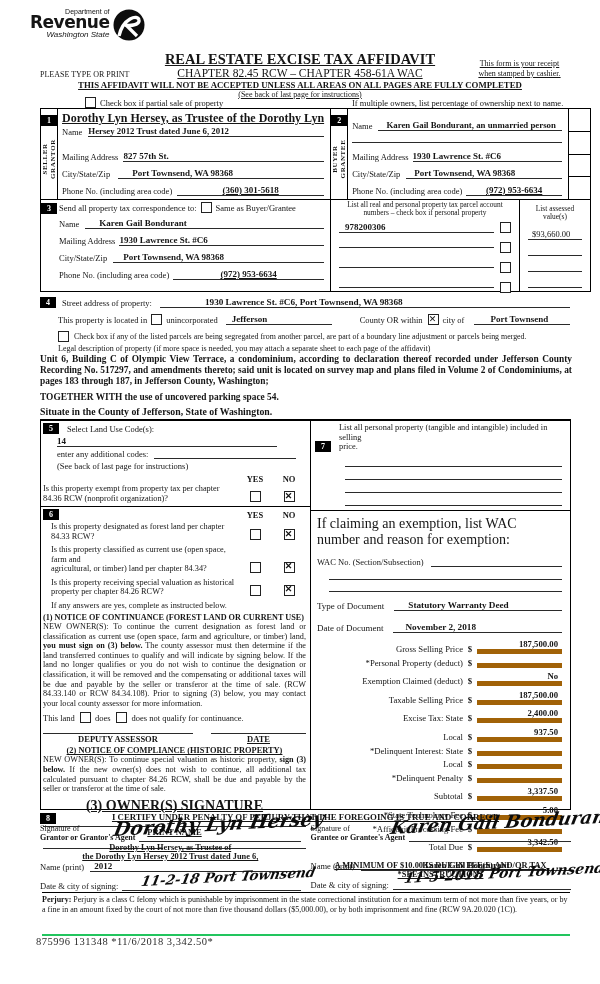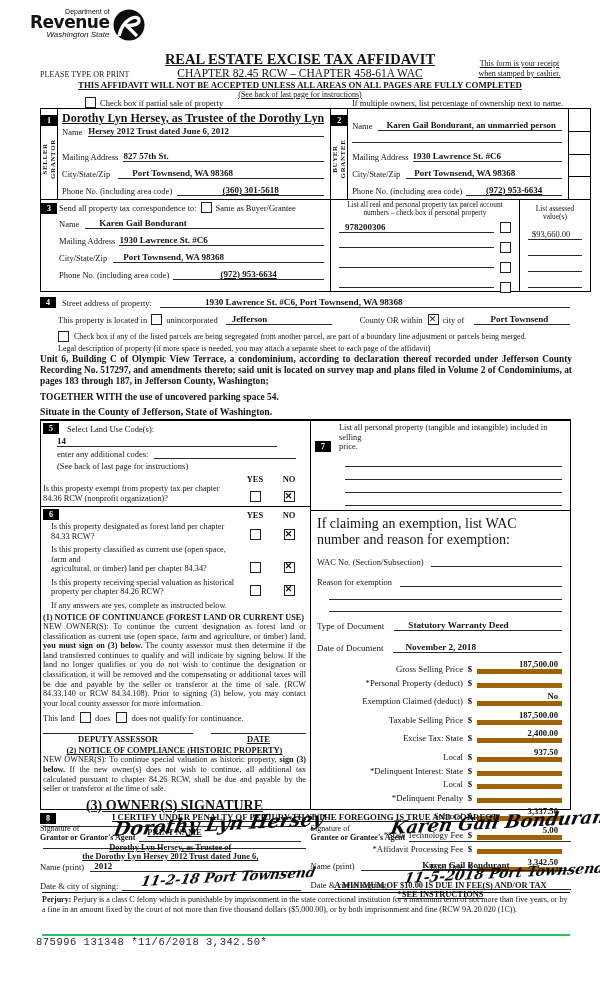--- a/index.html
+++ b/index.html
@@ -340,24 +340,20 @@
         <div class="ul" style="margin-top:12px;margin-left:30px;"></div>
         <div class="ul" style="margin-top:12px;margin-left:30px;"></div>
       </div>
 
       <div style="padding:5px 8px 0 6px;">
         <div style="font-size:14px;">If claiming an exemption, list WAC number and reason for exemption:</div>
         <div class="row" style="margin-top:9px;">
           <span class="lab">WAC No. (Section/Subsection)</span>
           <span class="ul flex1" style="margin-left:8px;"></span>
         </div>
-        <div class="row" style="margin-top:10px;">
-          <span class="lab">Reason for exemption</span>
-          <span class="ul flex1" style="margin-left:8px;"></span>
-        </div>
         <div class="ul" style="margin-top:12px;margin-left:12px;"></div>
         <div class="ul" style="margin-top:11px;margin-left:12px;"></div>
       </div>
 
       <div style="padding:8px 8px 0 6px;">
         <div class="row">
           <span class="lab" style="font-size:9px;">Type of Document</span>
           <span class="ul flex1 val" style="margin-left:10px;padding-left:14px;font-size:9.2px;">Statutory Warranty Deed</span>
         </div>
         <div class="row" style="margin-top:11px;">
@@ -487,15 +483,15 @@
       </div>
     </div>
   </div>
 
   <div class="abs" style="left:42px;top:892px;width:528px;border-top:1.5px solid #000;padding-top:2px;">
     <div style="font-size:8px;line-height:9.6px;border-bottom:2px solid #22c55e;padding-bottom:20px;">
       <span class="b">Perjury:</span><span> Perjury is a class C felony which is punishable by imprisonment in the state correctional institution for a maximum term of not more than five years, or by a fine in an amount fixed by the court of not more than five thousand dollars ($5,000.00), or by both imprisonment and fine (RCW 9A.20.020 (1C)).</span>
     </div>
   </div>
 
-  <div class="abs" style="left:36px;top:936px;font-family:Liberation Mono, monospace;font-size:10.5px;letter-spacing:0.5px;color:#2b2b2b;">875996 131348 *11/6/2018 3,342.50*</div>
+  <div class="abs" style="left:36px;top:936px;font-family:Liberation Serif, serif;font-size:10.5px;letter-spacing:0.5px;color:#2b2b2b;">875996 131348 *11/6/2018 3,342.50*</div>
 
 </div>
 
 </body></html>

